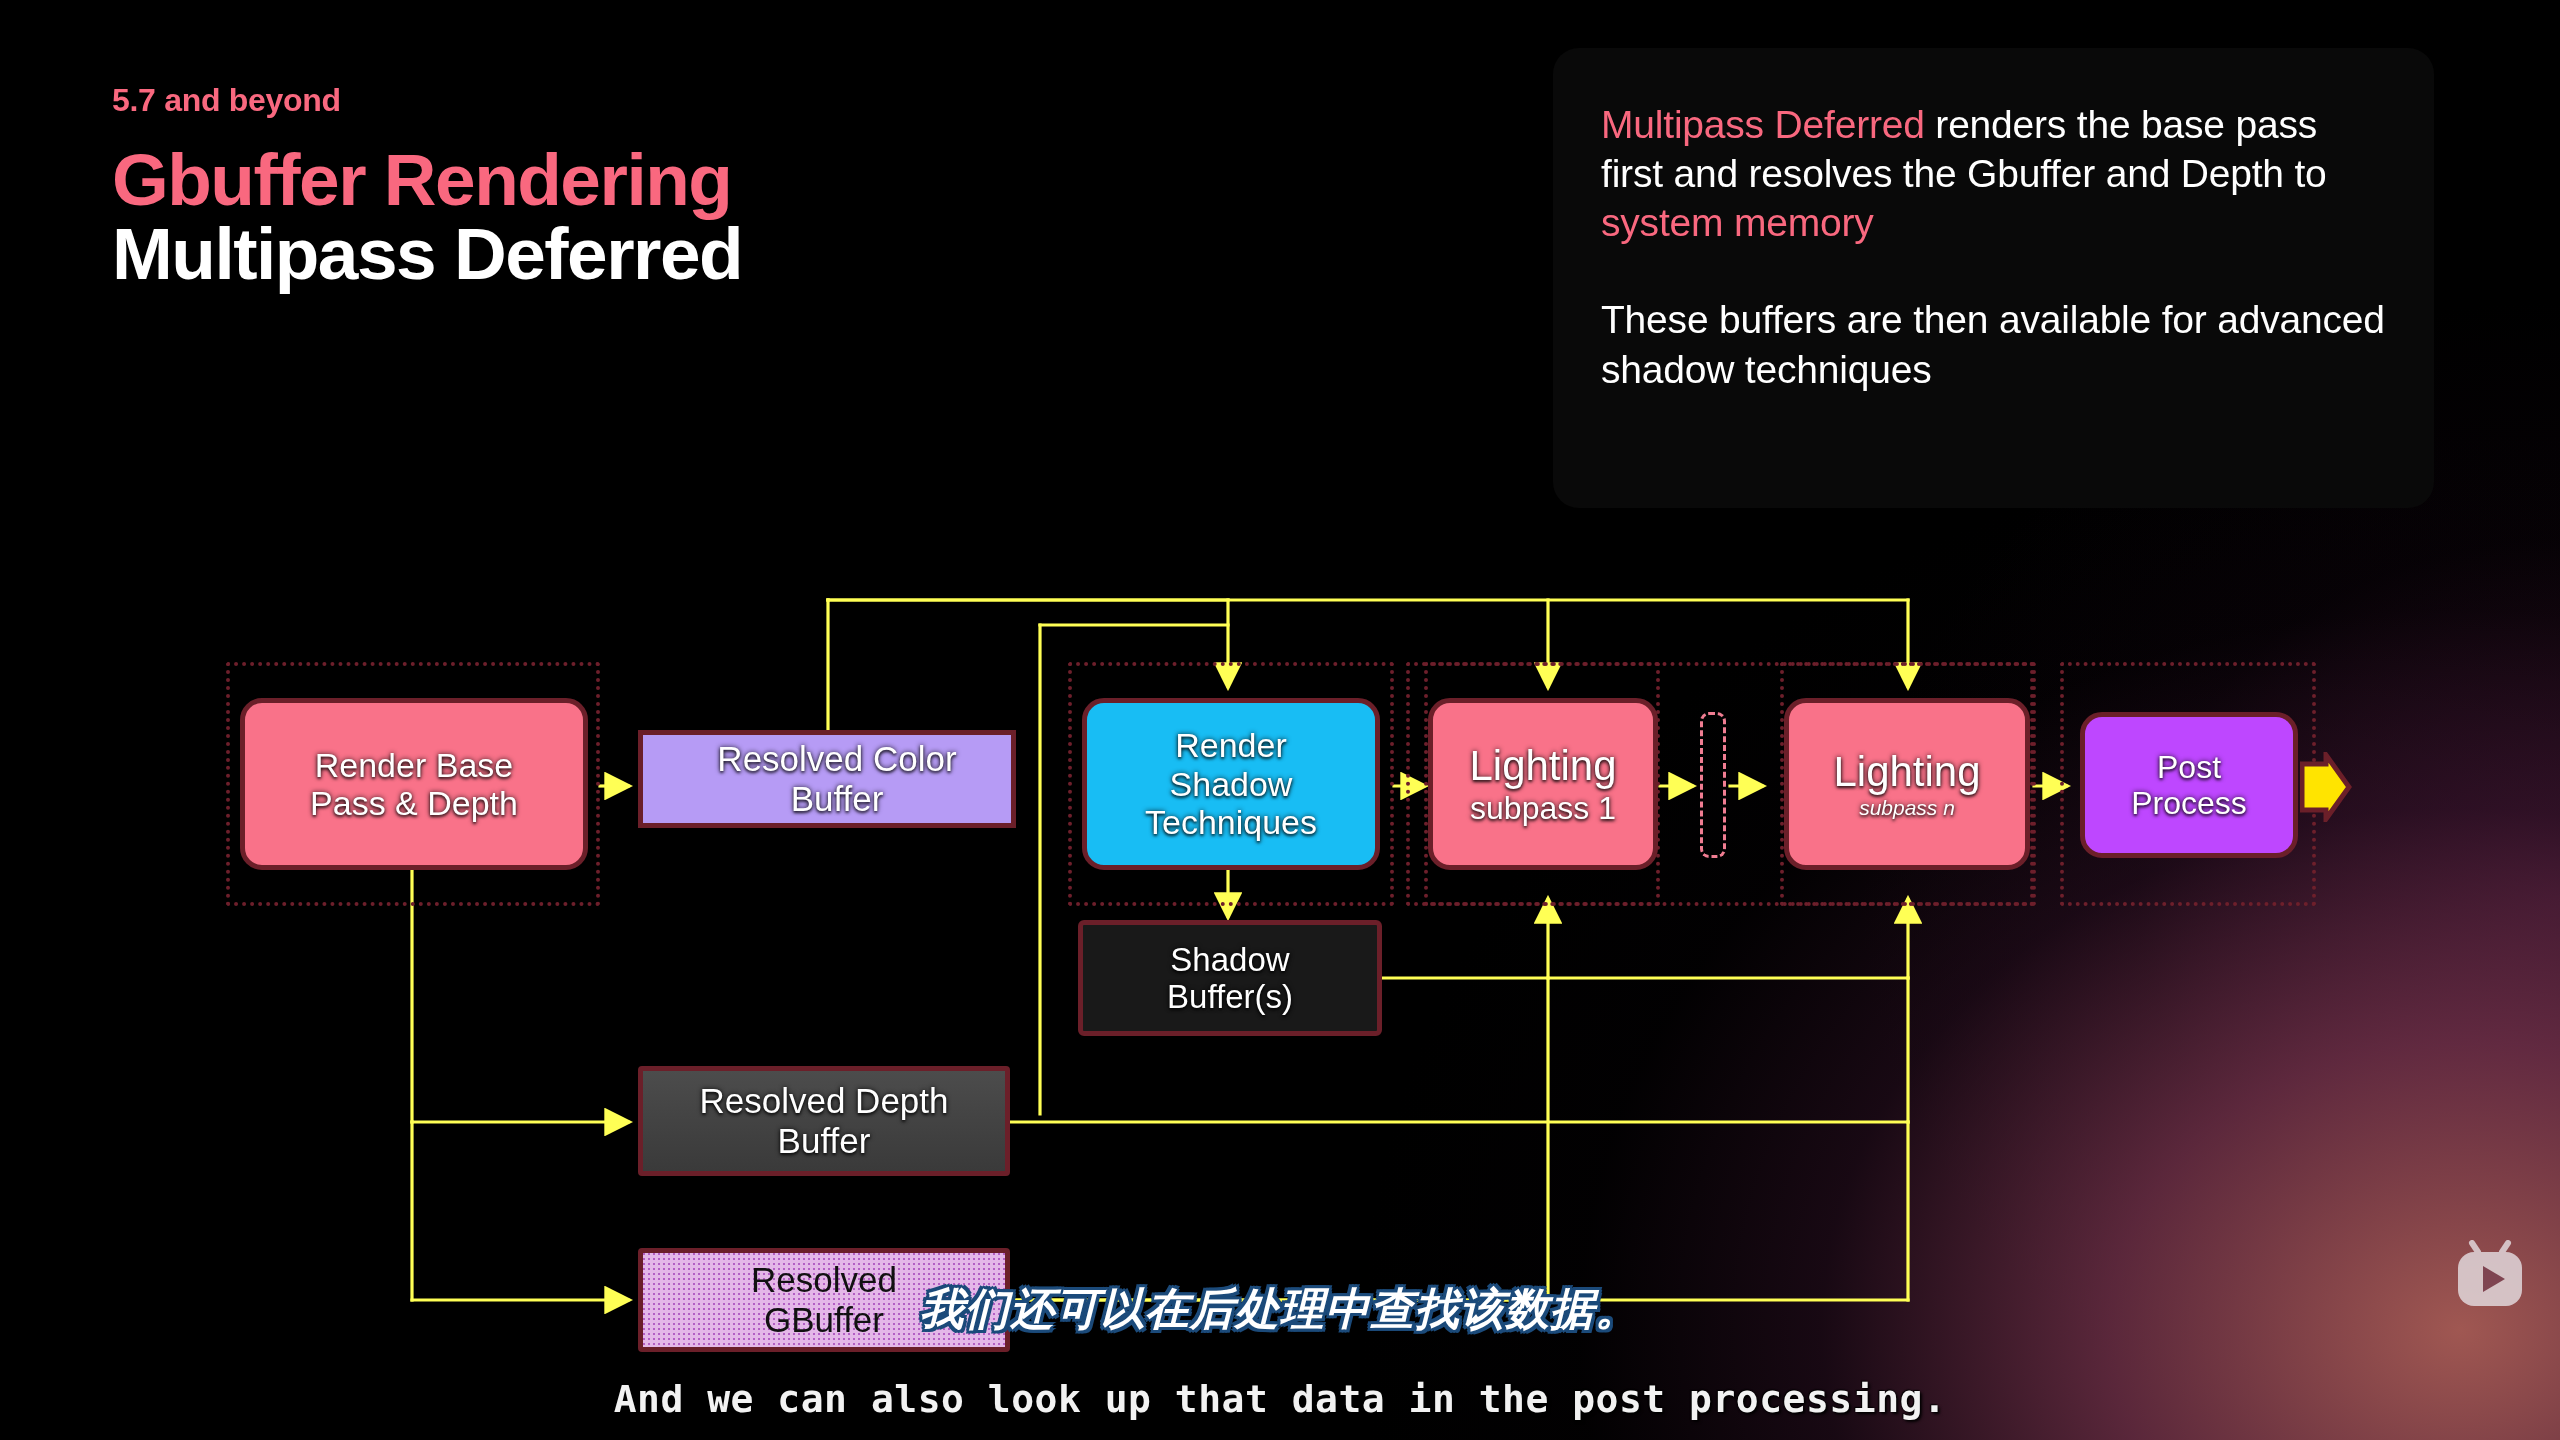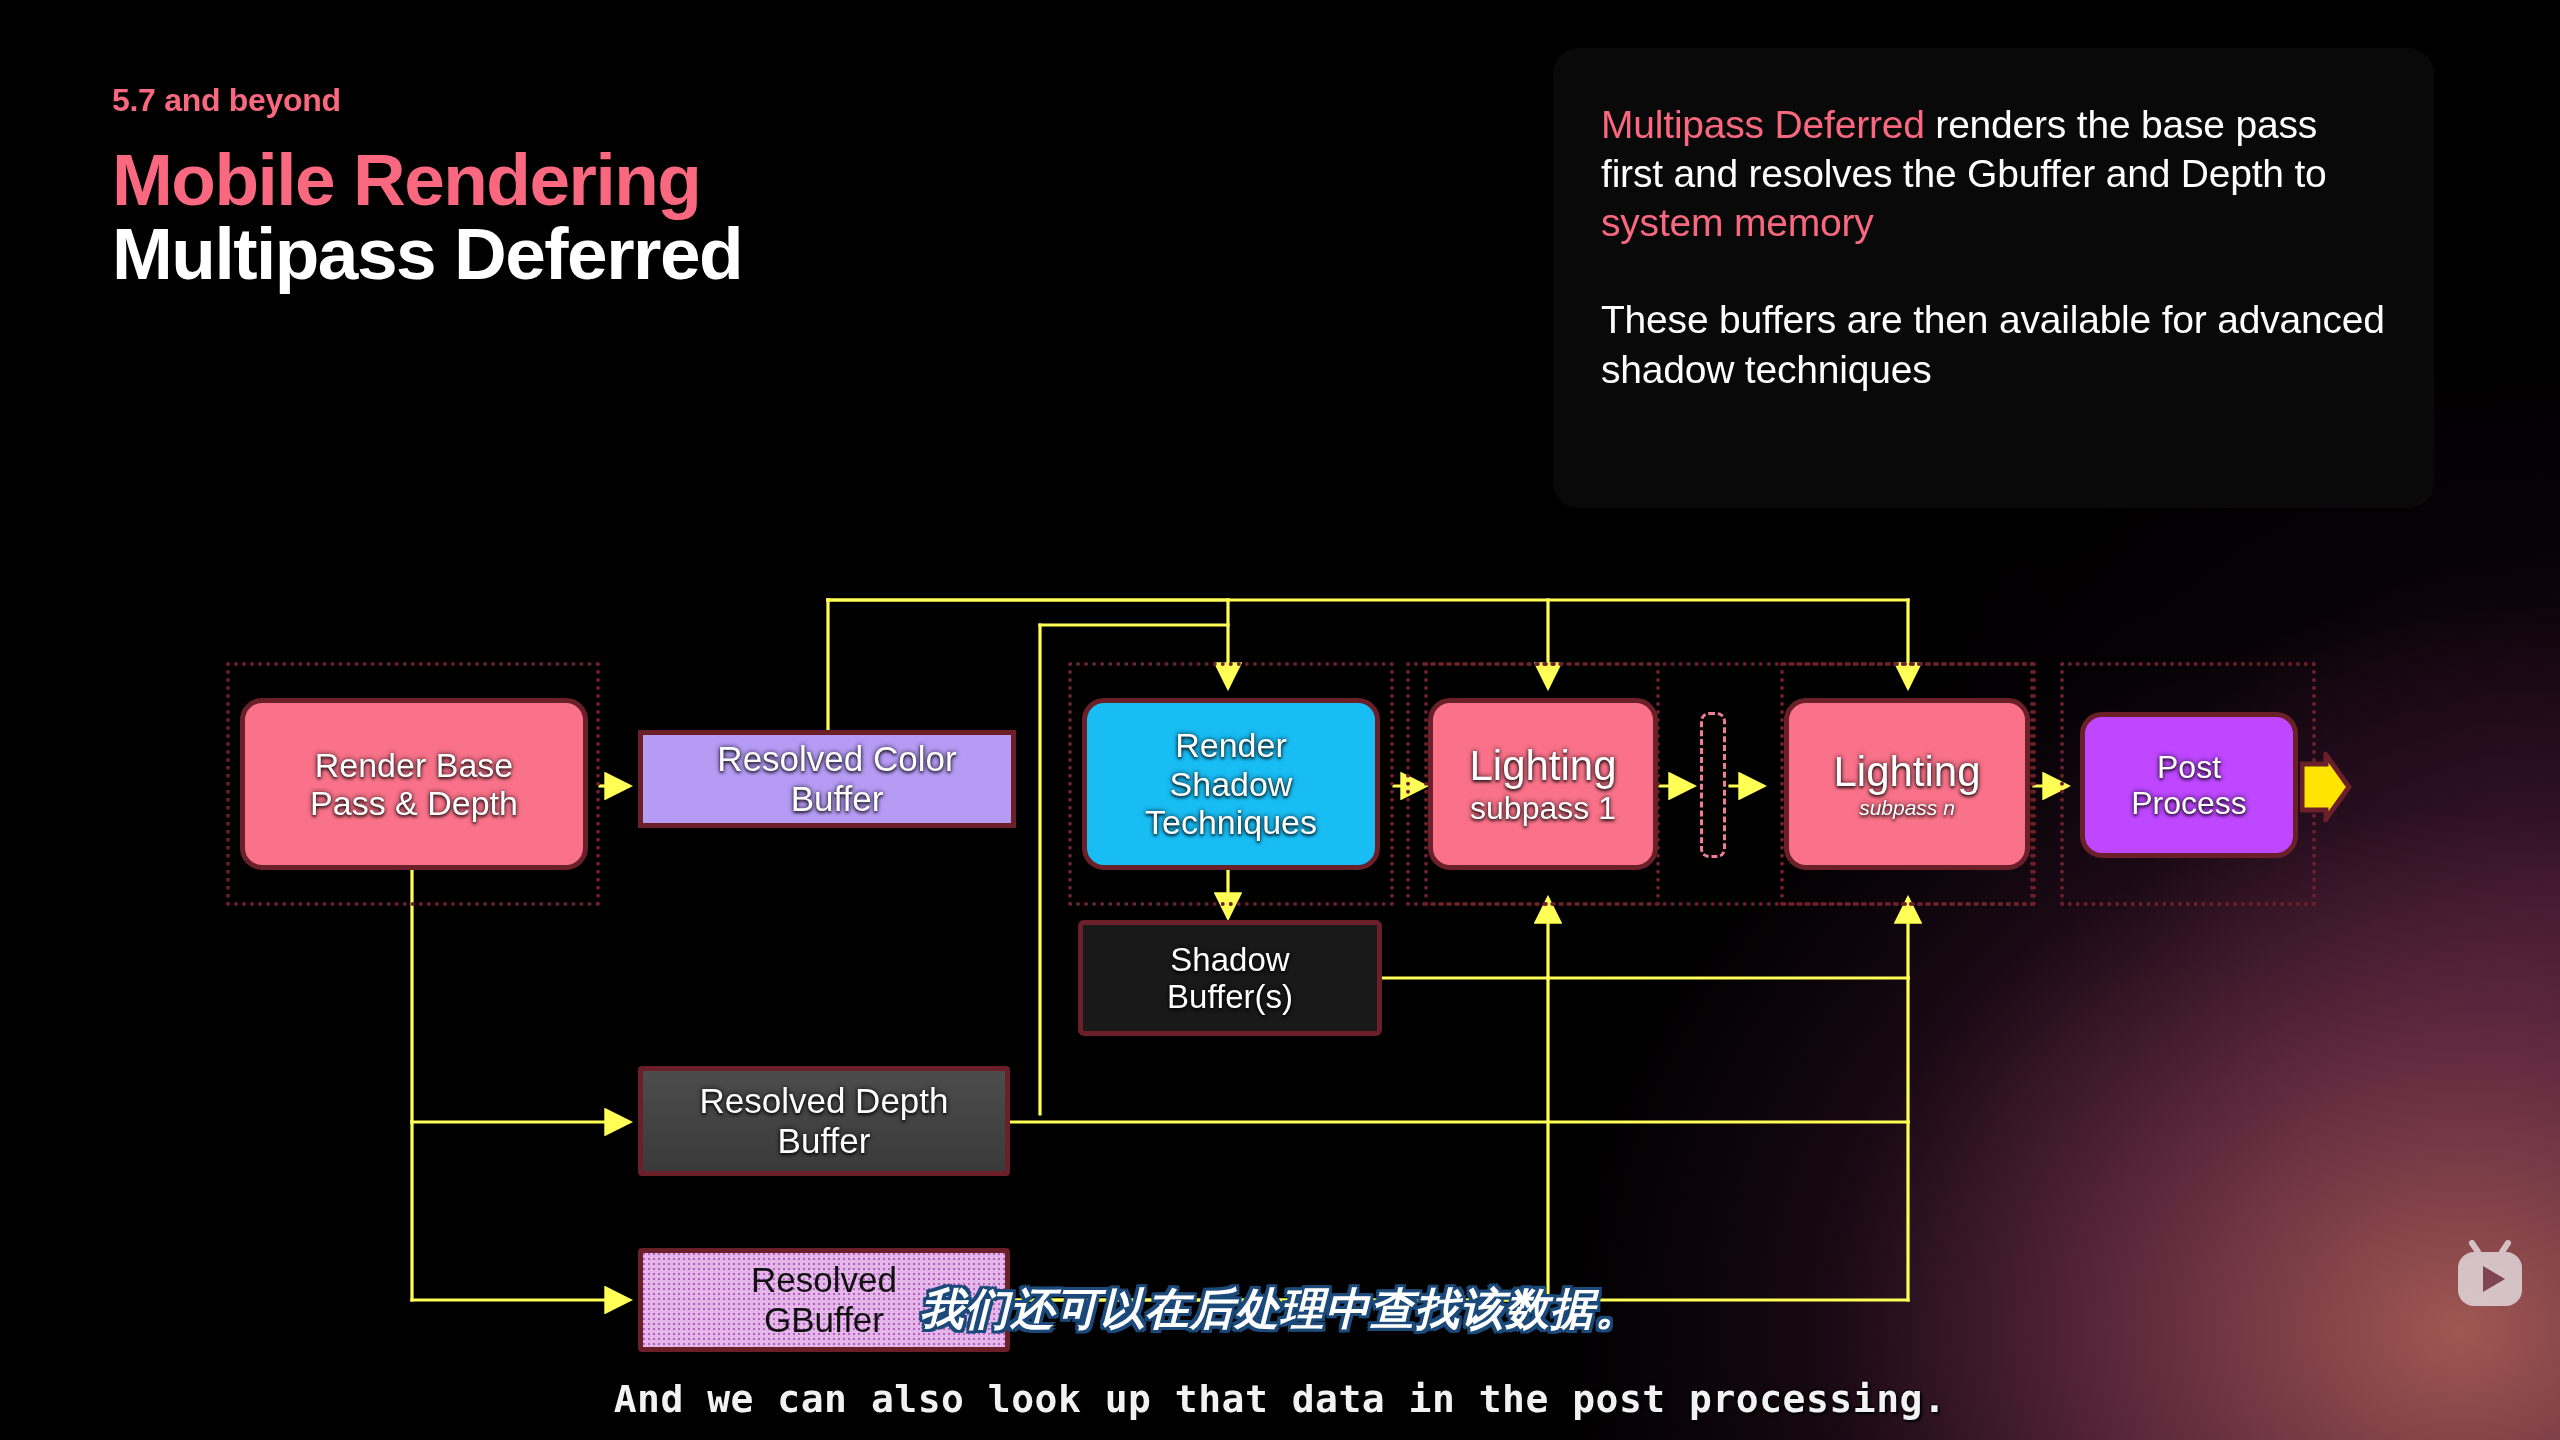--- a/index.html
+++ b/index.html
@@ -115,21 +115,21 @@
   
   #watermark { position: absolute; left: 2452px; top: 1240px; opacity: 0.82; }
 </style>
 </head>
 <body>
 
 <div id="stage">
 
   <div id="title-block">
     <div class="eyebrow">5.7 and beyond</div>
-    <div class="title-main">Mobile Rendering</div>
+    <div class="title-main">Gbuffer Rendering</div>
     <div class="title-sub">Multipass Deferred</div>
   </div>
 
   <div id="callout">
     <div class="callout-p">
       <span class="hl">Multipass Deferred</span><span> renders the base pass first and resolves the Gbuffer and Depth to </span><span class="hl">system memory</span>
     </div>
     <div class="callout-p">These buffers are then available for advanced shadow techniques</div>
   </div>
 

